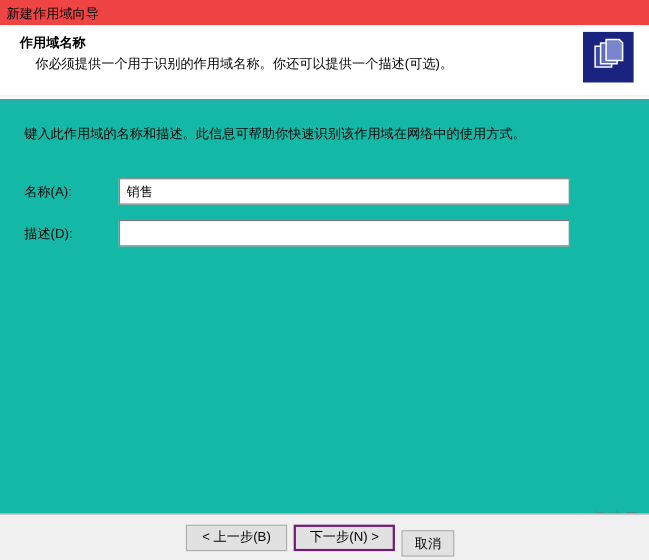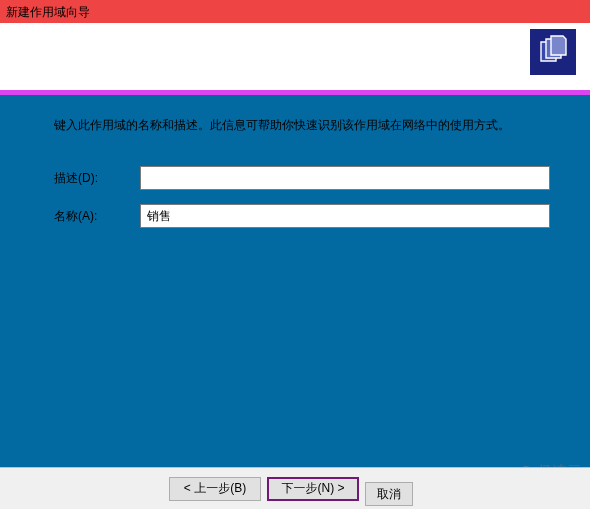--- a/index.html
+++ b/index.html
@@ -47,24 +47,24 @@
       justify-content: center;
       flex-shrink: 0;
     }
     .divider {
       height: 1px;
       background: #bfbfbf;
       border-bottom: 1px solid #fff;
       margin-bottom: 2px;
     }
     .content {
-      background: #0369a1;
+      background: #14b8a6;
       height: 380px;
-      padding: 22px 32px 0 48px;
-      border-top: 5px solid #d946ef;
+      padding: 22px 32px 0 16px;
+      border-top: 1px solid #d946ef;
     }
     .instruction {
       font-size: 12px;
       color: #000;
       margin-bottom: 32px;
       padding-left: 6px;
     }
     .form-row {
       display: flex;
       align-items: center;
@@ -136,45 +136,47 @@
     }
     .watermark svg { display:block; }
   </style>
 </head>
 <body>
 
 <div class="title-bar">新建作用域向导</div>
 
 <div class="header">
   <div class="header-text">
+    <div class="header-title">作用域名称</div>
+    <div class="header-subtitle">你必须提供一个用于识别的作用域名称。你还可以提供一个描述(可选)。</div>
   </div>
   <div class="header-icon">
     <svg width="36" height="36" viewBox="0 0 36 36">
       <g fill="none" stroke="#ffffff" stroke-width="1.4">
         <path d="M6 8 h12 l3 3 v16 h-15 z" fill="#3949ab"></path>
         <path d="M11 5 h12 l3 3 v16 h-15 z" fill="#5c6bc0"></path>
         <path d="M16 2 h12 l3 3 v16 h-15 z" fill="#7986cb"></path>
       </g>
     </svg>
   </div>
 </div>
 
 <div class="divider"></div>
 
 <div class="content">
   <div class="instruction">键入此作用域的名称和描述。此信息可帮助你快速识别该作用域在网络中的使用方式。</div>
 
   <div class="form-row">
-    <div class="form-label">描述(D):</div>
-    <input class="form-input" type="text" value="" style="">
+    <div class="form-label">名称(A):</div>
+    <input class="form-input" type="text" value="销售" style="">
   </div>
 
   <div class="form-row">
-    <div class="form-label">名称(A):</div>
-    <input class="form-input" type="text" value="销售" style="">
+    <div class="form-label">描述(D):</div>
+    <input class="form-input" type="text" value="" style="">
   </div>
 </div>
 
 <div class="watermark">
   <svg width="26" height="18" viewBox="0 0 26 18">
     <g fill="none" stroke="#999" stroke-width="1.5">
       <ellipse cx="9" cy="11" rx="7" ry="5"></ellipse>
       <ellipse cx="17" cy="9" rx="7" ry="5"></ellipse>
       <circle cx="12" cy="10" r="1.5" fill="#999" stroke="none"></circle>
     </g>

